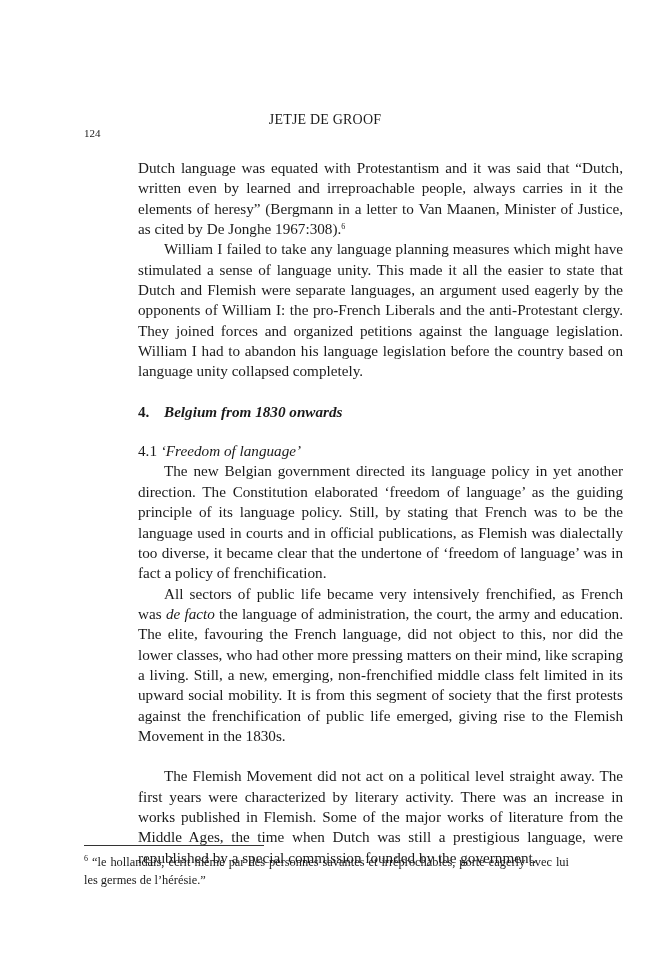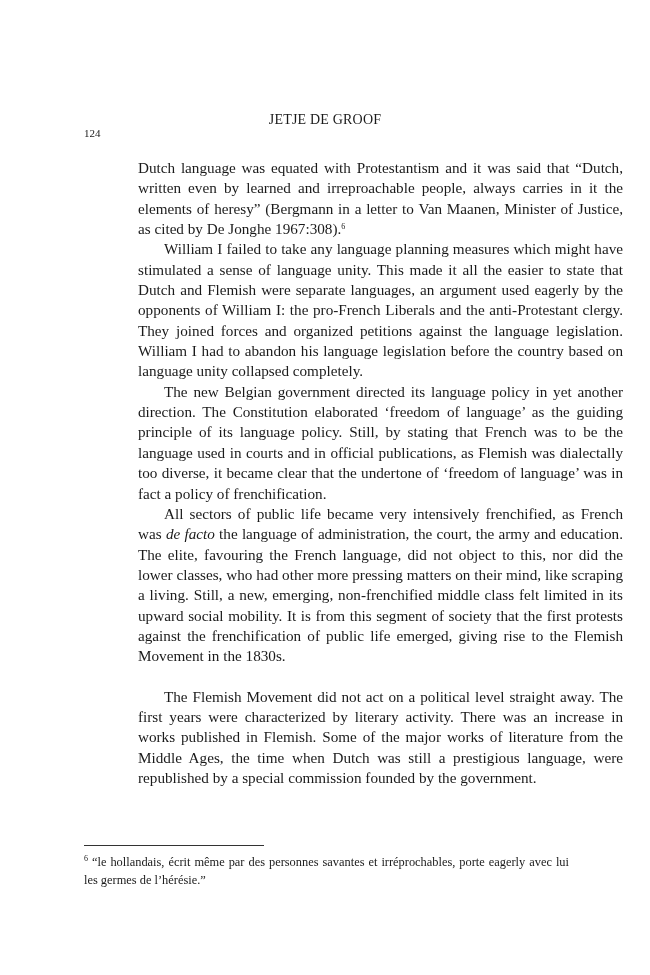--- a/index.html
+++ b/index.html
@@ -31,21 +31,27 @@
 </head>
 <body>
 
 <div class="page-num">124</div>
 <div class="running-head">JETJE DE GROOF</div>
 
 <div class="body-text">
   <p class="noindent"><span>Dutch language was equated with Protestantism and it was said that “Dutch, written even by learned and irreproachable people, always carries in it the elements of heresy” (Bergmann in a letter to Van Maanen, Minister of Justice, as cited by De Jonghe 1967:308).</span><sup>6</sup></p>
   <p>William I failed to take any language planning measures which might have stimulated a sense of language unity.  This made it all the easier to state that Dutch and Flemish were separate languages, an argument used eagerly by the opponents of William I: the pro-French Liberals and the anti-Protestant clergy. They joined forces and organized petitions against the language legislation. William I had to abandon his language legislation before the country based on language unity collapsed completely.</p>
 
+  <div class="section-head">
+    <span class="num">4.</span><span class="title">Belgium from 1830 onwards</span>
+  </div>
 
+  <div class="sub-head">
+    <span>4.1</span> <span class="title">‘Freedom of language’</span>
+  </div>
   <p>The new Belgian government directed its language policy in yet another direction.  The Constitution elaborated ‘freedom of language’ as the guiding principle of its language policy.  Still, by stating that French was to be the language used in courts and in official publications, as Flemish was dialectally too diverse, it became clear that the undertone of ‘freedom of language’ was in fact a policy of frenchification.</p>
   <p><span>All sectors of public life became very intensively frenchified, as French was </span><i>de facto</i><span> the language of administration, the court, the army and education. The elite, favouring the French language, did not object to this, nor did the lower classes, who had other more pressing matters on their mind, like scraping a living.  Still, a new, emerging, non-frenchified middle class felt limited in its upward social mobility.  It is from this segment of society that the first protests against the frenchification of public life emerged, giving rise to the Flemish Movement in the 1830s.</span></p>
 
   <div class="sub-gap"></div>
   <p>The Flemish Movement did not act on a political level straight away.  The first years were characterized by literary activity.  There was an increase in works published in Flemish.  Some of the major works of literature from the Middle Ages, the time when Dutch was still a prestigious language, were republished by a special commission founded by the government.</p>
 </div>
 
 <div class="fn-rule"></div>
 <div class="footnote"><sup>6</sup><span> “le hollandais, écrit même par des personnes savantes et irréprochables, porte eagerly avec lui les germes de l’hérésie.”</span></div>
 

